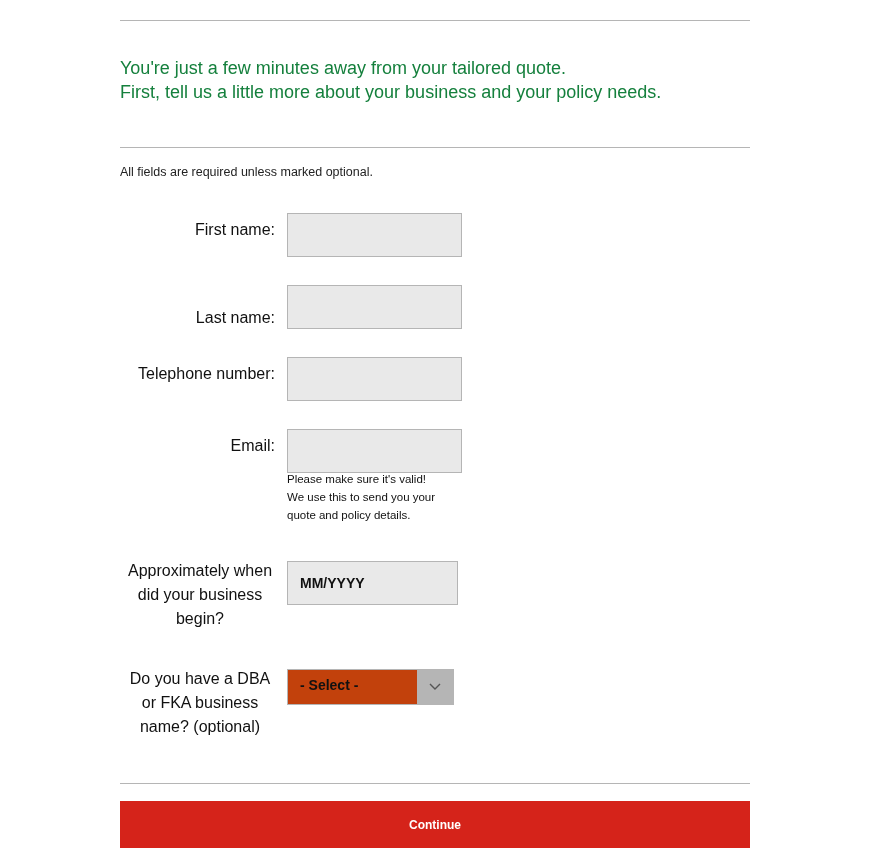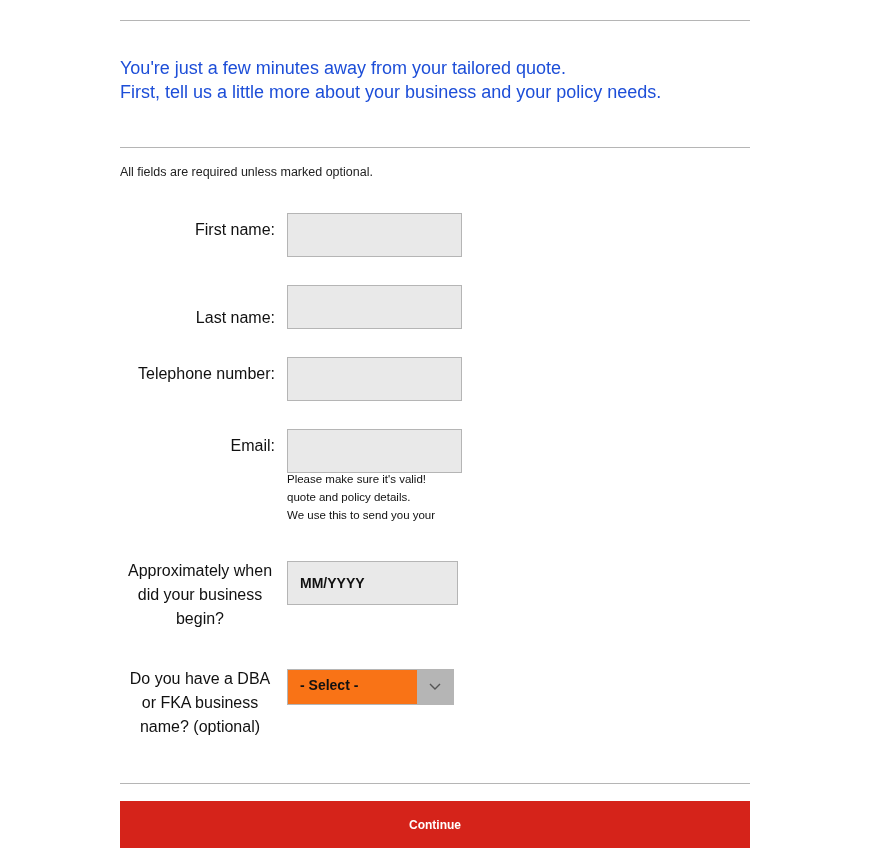--- a/index.html
+++ b/index.html
@@ -3,21 +3,21 @@
   <meta charset="utf-8">
   <style>
     html, body { margin: 0; padding: 0; background: #ffffff; }
     body {
       width: 880px; height: 863px; position: relative; overflow: hidden;
       font-family: "Liberation Sans", sans-serif; color: #111111;
     }
     .rule { position: absolute; left: 120px; width: 630px; height: 0; border-top: 1px solid #b5b5b5; }
     .intro {
       position: absolute; left: 120px; top: 56px; width: 640px;
-      font-size: 18px; line-height: 24px; color: #1d4ed8; font-weight: 300;
+      font-size: 18px; line-height: 24px; color: #15803d; font-weight: 300;
     }
     .intro div { white-space: nowrap; }
     .req-note { position: absolute; left: 120px; top: 165px; font-size: 12.5px; color: #222; }
     .row { position: absolute; left: 120px; width: 630px; }
     .label {
       position: absolute; left: 0; width: 155px; text-align: right;
       font-size: 16px; line-height: 24px; color: #111;
     }
     .label.left { text-align: center; width: 160px; }
     .field {
@@ -29,21 +29,21 @@
       font-weight: bold; color: #111; padding-left: 12px; width: 153px;
       line-height: 30px; height: 34px;
     }
     .field.date::placeholder { color: #111; opacity: 1; }
     .hint {
       position: absolute; left: 167px; width: 175px;
       font-size: 11.5px; line-height: 18px; color: #111;
     }
     .select {
       position: absolute; left: 167px; width: 165px; height: 34px;
-      background: #f97316; border: 1px solid #b5b5b5; cursor: pointer;
+      background: #c2410c; border: 1px solid #b5b5b5; cursor: pointer;
     }
     .select .value {
       position: absolute; left: 12px; top: 7px; font-size: 14px; font-weight: bold; color: #111;
     }
     .select .arrow {
       position: absolute; right: 0; top: 0; width: 36px; height: 34px; background: #b5b5b5;
       display: flex; align-items: center; justify-content: center;
     }
     .continue-btn {
       position: absolute; left: 120px; top: 801px; width: 630px; height: 47px;
@@ -79,22 +79,22 @@
 <div class="row" style="top:357px;">
   <label class="label" style="top:5px;">Telephone number:</label>
   <input class="field" type="tel" style="top: 0px;" placeholder="">
 </div>
 
 <div class="row" style="top:429px;">
   <label class="label" style="top:5px;">Email:</label>
   <input class="field" type="email" style="top: 0px;" placeholder="">
   <div class="hint" style="top:41px;">
     <div>Please make sure it's valid!</div>
+    <div>We use this to send you your</div>
     <div>quote and policy details.</div>
-    <div>We use this to send you your</div>
   </div>
 </div>
 
 <div class="row" style="top:561px;">
   <label class="label left" style="top:-2px;">
     <div>Approximately when</div>
     <div>did your business</div>
     <div>begin?</div>
   </label>
   <input class="field date" type="text" style="top: 0px;" placeholder="MM/YYYY">

